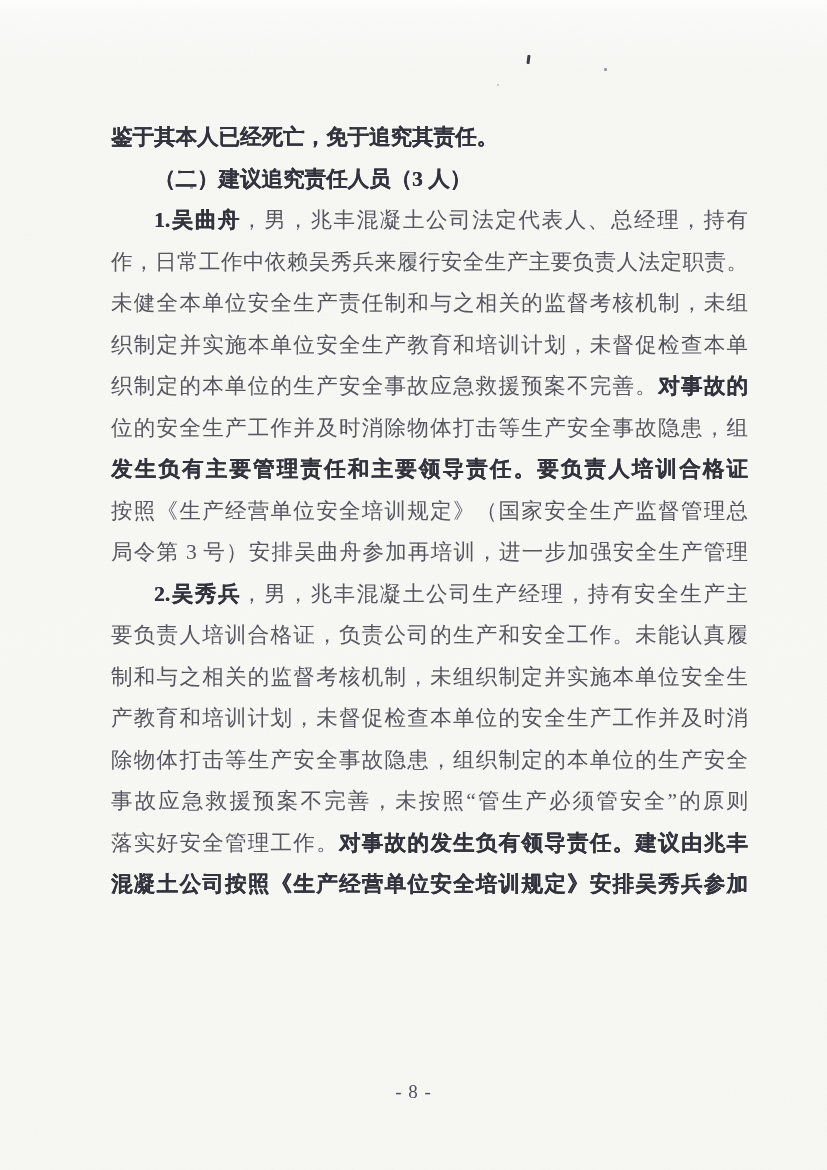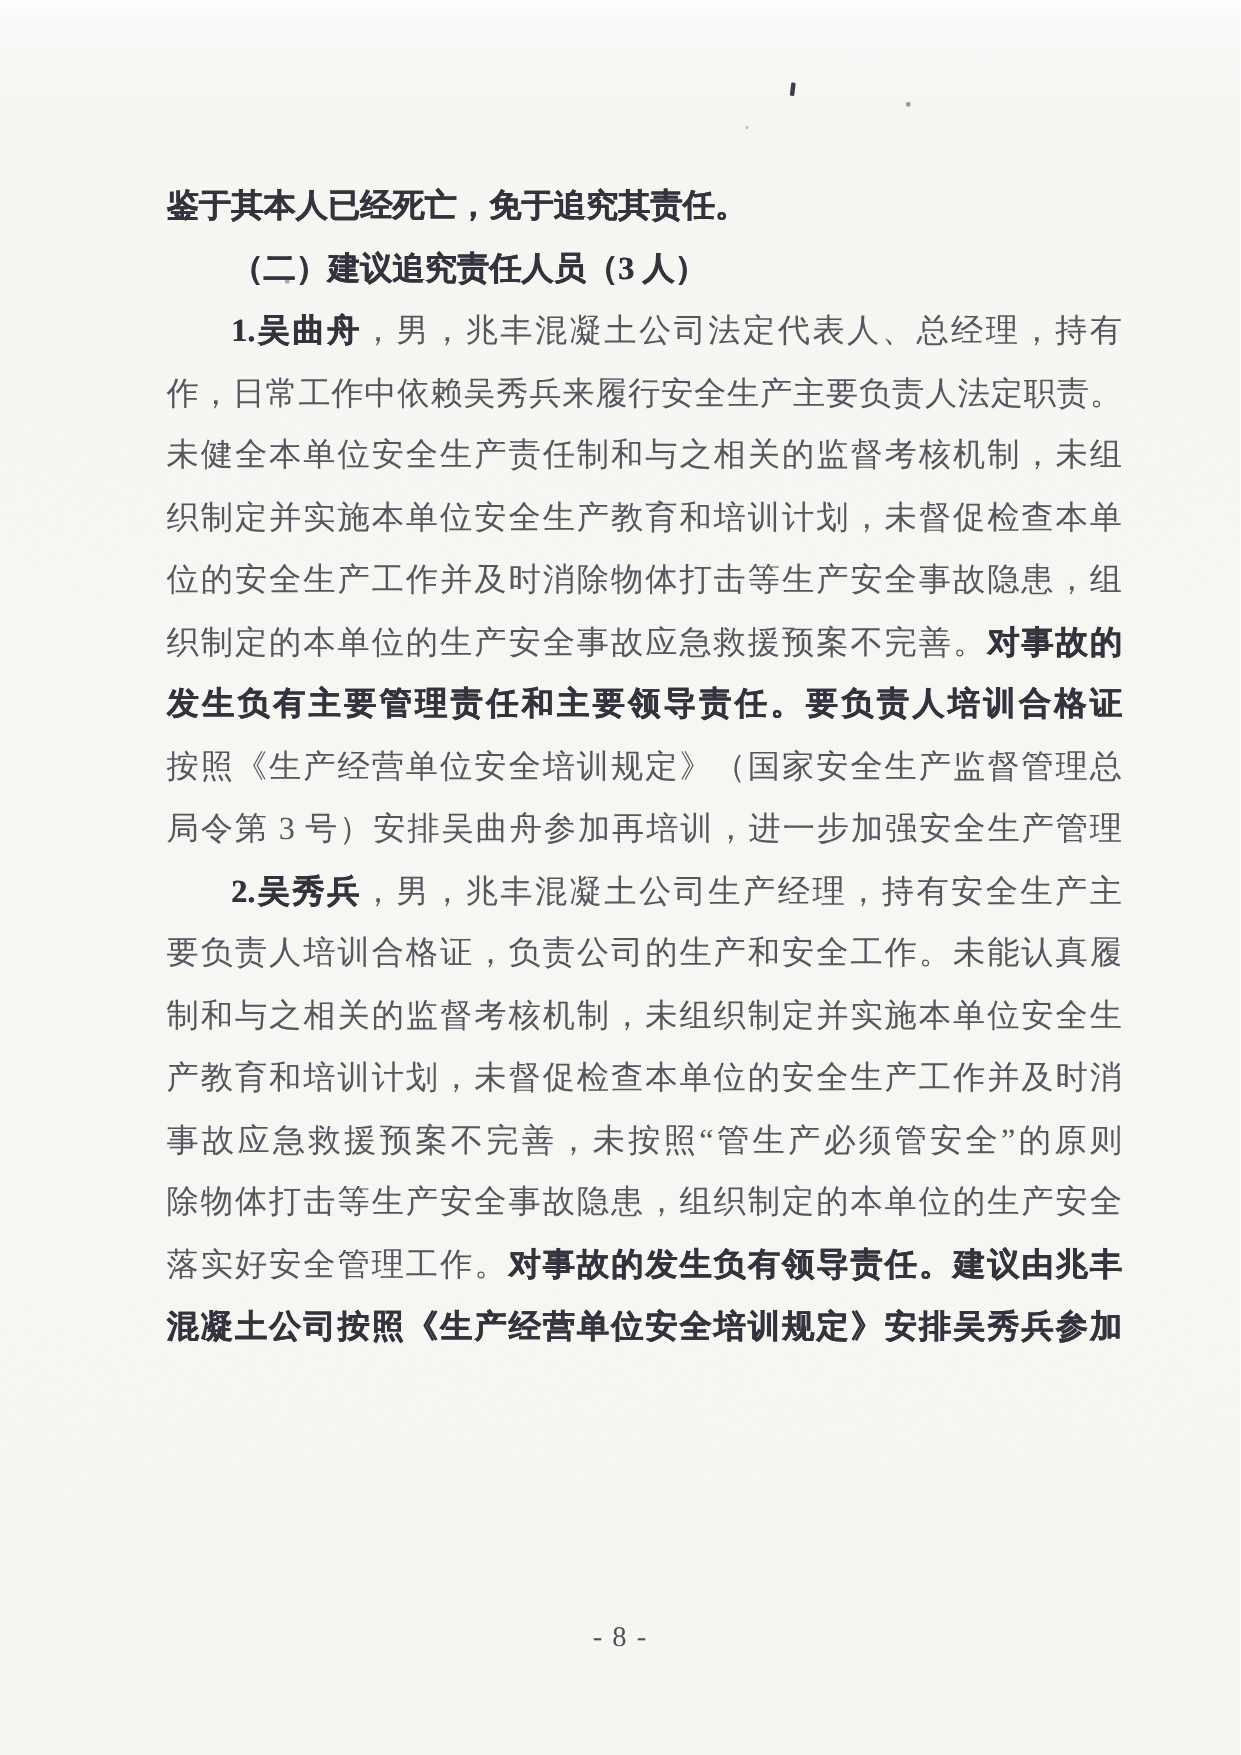--- a/index.html
+++ b/index.html
@@ -79,30 +79,30 @@
   <span class="speck s3"></span>
   <span class="speck s4"></span>
 
   <div class="body-text">
       <div class="line end"><span class="seg bold">鉴于其本人已经死亡，免于追究其责任。</span></div>
       <div class="line end indent"><span class="seg bold">（二）建议追究责任人员（3 人）</span></div>
       <div class="line indent"><span class="seg bold">1.吴曲舟</span><span class="seg">，男，兆丰混凝土公司法定代表人、总经理，持有</span></div>
       <div class="line"><span class="seg">作，日常工作中依赖吴秀兵来履行安全生产主要负责人法定职责。</span></div>
       <div class="line"><span class="seg">未健全本单位安全生产责任制和与之相关的监督考核机制，未组</span></div>
       <div class="line"><span class="seg">织制定并实施本单位安全生产教育和培训计划，未督促检查本单</span></div>
+      <div class="line"><span class="seg">织制定的本单位的生产安全事故应急救援预案不完善。</span><span class="seg bold">对事故的</span></div>
       <div class="line"><span class="seg">位的安全生产工作并及时消除物体打击等生产安全事故隐患，组</span></div>
-      <div class="line"><span class="seg">织制定的本单位的生产安全事故应急救援预案不完善。</span><span class="seg bold">对事故的</span></div>
       <div class="line"><span class="seg bold">发生负有主要管理责任和主要领导责任。要负责人培训合格证</span></div>
       <div class="line"><span class="seg">按照《生产经营单位安全培训规定》（国家安全生产监督管理总</span></div>
       <div class="line"><span class="seg">局令第 3 号）安排吴曲舟参加再培训，进一步加强安全生产管理</span></div>
       <div class="line indent"><span class="seg bold">2.吴秀兵</span><span class="seg">，男，兆丰混凝土公司生产经理，持有安全生产主</span></div>
       <div class="line"><span class="seg">要负责人培训合格证，负责公司的生产和安全工作。未能认真履</span></div>
       <div class="line"><span class="seg">制和与之相关的监督考核机制，未组织制定并实施本单位安全生</span></div>
       <div class="line"><span class="seg">产教育和培训计划，未督促检查本单位的安全生产工作并及时消</span></div>
+      <div class="line"><span class="seg">除物体打击等生产安全事故隐患，组织制定的本单位的生产安全</span></div>
       <div class="line"><span class="seg">事故应急救援预案不完善，未按照“管生产必须管安全”的原则</span></div>
-      <div class="line"><span class="seg">除物体打击等生产安全事故隐患，组织制定的本单位的生产安全</span></div>
       <div class="line"><span class="seg">落实好安全管理工作。</span><span class="seg bold">对事故的发生负有领导责任。建议由兆丰</span></div>
       <div class="line"><span class="seg bold">混凝土公司按照《生产经营单位安全培训规定》安排吴秀兵参加</span></div>
     </div>
 
   <div class="footer">- 8 -</div>
 
 </div>
 
 </body></html>

